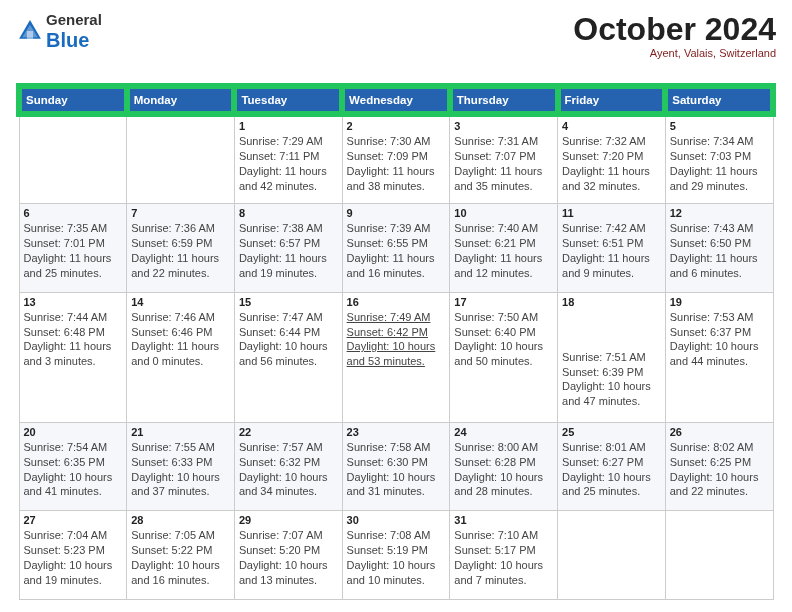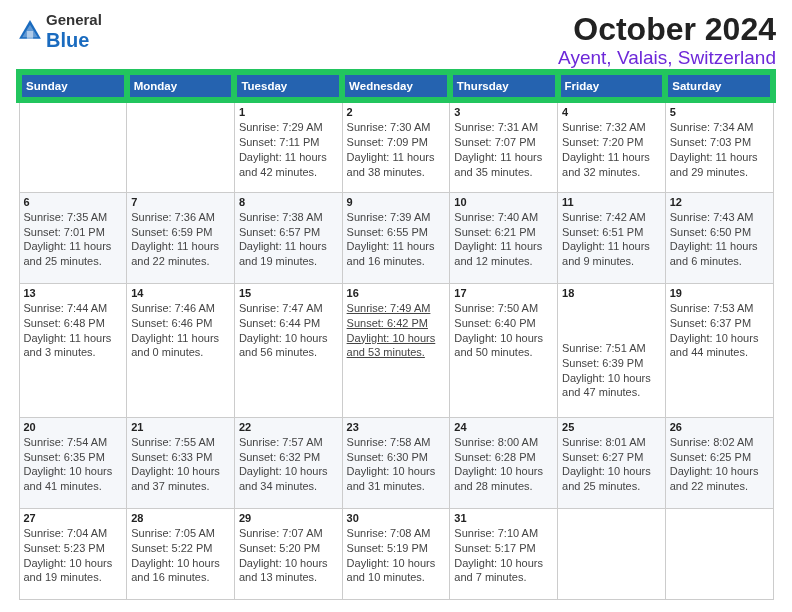--- a/index.html
+++ b/index.html
@@ -15,43 +15,43 @@
       height: 612px;
       background: #fff;
       display: flex;
       flex-direction: column;
       padding: 12px 16px 12px 16px;
     }
     .header {
       display: flex;
       justify-content: space-between;
       align-items: flex-start;
-      margin-bottom: 0;
+      margin-bottom: 24px;
     }
     .logo {
       display: flex;
       align-items: center;
       gap: 2px;
     }
     .logo-icon {
       width: 28px;
       height: 28px;
     }
     .title-block {
       text-align: right;
     }
     .month-title {
       font-size: 32px;
       font-weight: bold;
       color: #222;
       line-height: 1.1;
     }
     .subtitle {
-      font-size: 19px;
-      color: #6d28d9;
+      font-size: 11px;
+      color: #7f1d1d;
     }
     .calendar {
       flex: 1;
       border: 1px solid #ccc;
       border-collapse: collapse;
       width: 100%;
       table-layout: fixed;
     }
     .calendar th {
       background-color: #2563b0;

